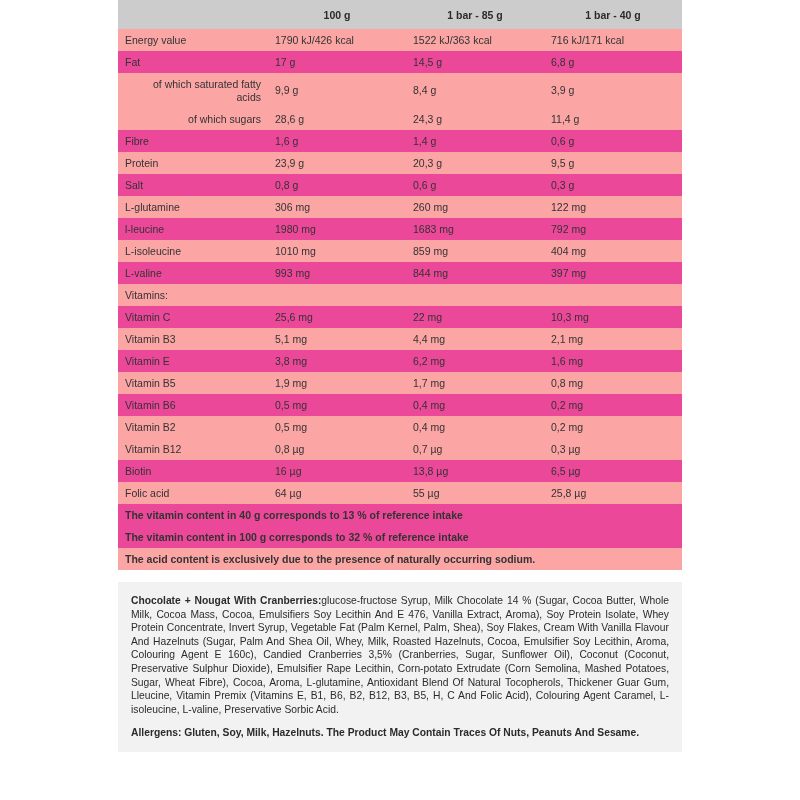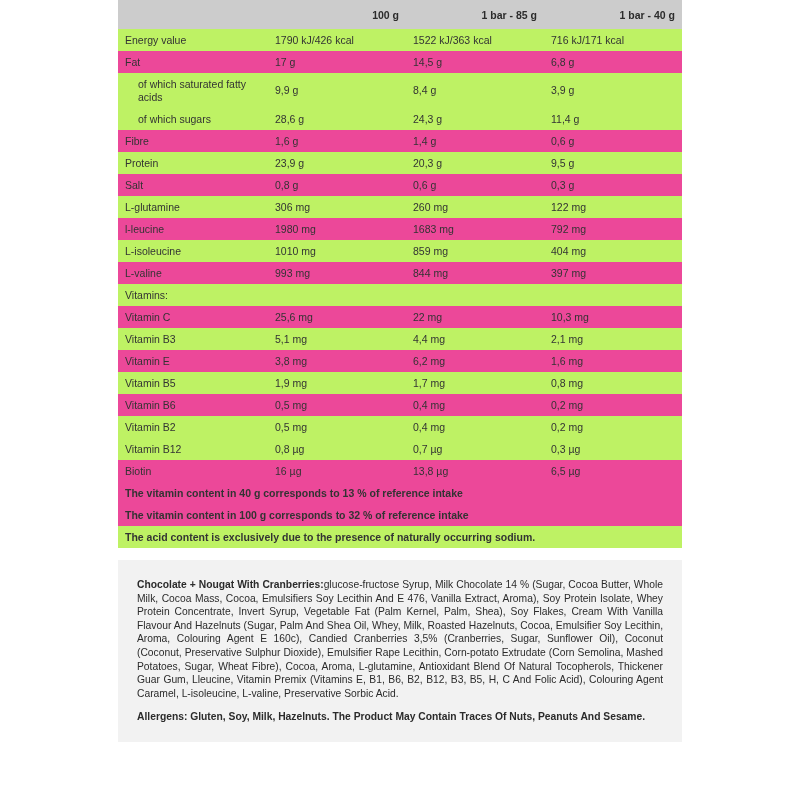--- a/index.html
+++ b/index.html
@@ -33,40 +33,40 @@
     table-layout: fixed;
   }
   table.nutrition col.c0 { width: 150px; }
   table.nutrition col.c1 { width: 138px; }
   table.nutrition col.c2 { width: 138px; }
   table.nutrition col.c3 { width: 138px; }
   table.nutrition thead th {
     background: #cccccc;
     color: #2b2b2b;
     font-weight: bold;
-    text-align: right;
+    text-align: center;
     padding: 6px 7px 6px 7px;
     font-size: 10.5px;
     height: 17px;
     vertical-align: middle;
     border: none;
   }
   table.nutrition thead th.blank { background: #cccccc; }
   table.nutrition tbody td {
     padding: 4.5px 7px 4.5px 7px;
     vertical-align: middle;
     border: none;
     font-size: 10.5px;
     line-height: 13px;
     color: #333333;
   }
-  table.nutrition tbody tr.shade td { background: #bef264; }
+  table.nutrition tbody tr.shade td { background: #fca5a5; }
   table.nutrition tbody tr.plain td { background: #ec4899; }
   td.lbl { color: #2b2b2b; }
-  td.lbl.indent { padding-left: 20px; }
+  td.lbl.indent { padding-left: 20px; text-align: right; }
   tr.note td {
     font-size: 10.5px;
     color: #333333;
     padding: 7px 7px 7px 7px;
     font-weight: bold;
   }
   
   .ingredients {
     padding: 0 118px;
     box-sizing: border-box;
@@ -75,21 +75,21 @@
     background: #f2f2f2;
     padding: 9px 10px 9px 10px;
     box-sizing: border-box;
     margin-top: 10px;
     font-size: 10.3px;
     line-height: 13.6px;
     text-align: justify;
     color: #2b2b2b;
   }
   .ing-block.first { margin-top: 12px; }
-  .ing-block p { margin: 9px; }
+  .ing-block p { margin: 3px; }
   .ing-block p.allergens { margin-top: 10px; }
   .ing-block b { font-weight: bold; }
 </style>
 </head>
 <body>
 
 <div class="page">
 
   <div class="nutri-wrap">
     <table class="nutrition">
@@ -221,20 +221,26 @@
             <td>0,8 µg</td>
             <td>0,7 µg</td>
             <td>0,3 µg</td>
           </tr>
           <tr class="plain">
             <td class="lbl">Biotin</td>
             <td>16 µg</td>
             <td>13,8 µg</td>
             <td>6,5 µg</td>
           </tr>
+          <tr class="shade">
+            <td class="lbl">Folic acid</td>
+            <td>64 µg</td>
+            <td>55 µg</td>
+            <td>25,8 µg</td>
+          </tr>
           <tr class="note plain">
             <td colspan="4">The vitamin content in 40 g corresponds to 13 % of reference intake</td>
           </tr>
           <tr class="note plain">
             <td colspan="4">The vitamin content in 100 g corresponds to 32 % of reference intake</td>
           </tr>
           <tr class="note shade">
             <td colspan="4">The acid content is exclusively due to the presence of naturally occurring sodium.</td>
           </tr>
         </tbody>

